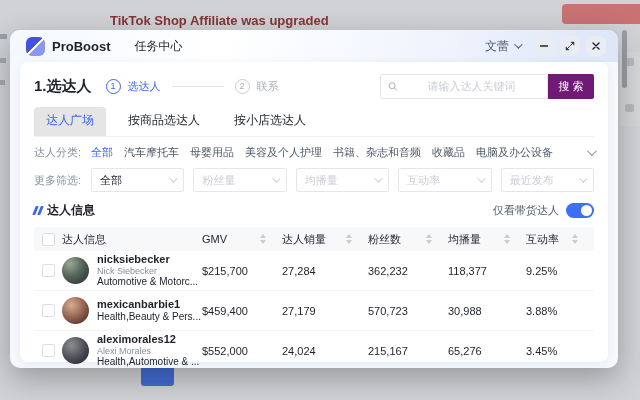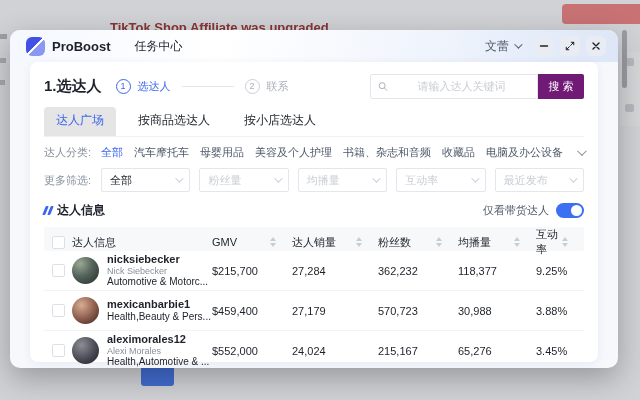--- a/index.html
+++ b/index.html
@@ -1,21 +1,21 @@
 <!DOCTYPE html>
 <html><head>
 <meta charset="utf-8">
 <style>
   * { margin:0; padding:0; box-sizing:border-box; }
   html,body { width:640px; height:400px; overflow:hidden; }
   body { font-family:"Liberation Sans","DejaVu Sans",sans-serif; background:#f4f4f6; position:relative; }
 
   
   .page-bg { position:absolute; inset:0; background:#fbfbfc; }
-  .bg-heading { position:absolute; top:20px; left:110px; font-size:13px; font-weight:bold; color:#a03a3a; }
+  .bg-heading { position:absolute; top:13px; left:110px; font-size:13px; font-weight:bold; color:#a03a3a; }
   .bg-red-btn { position:absolute; top:4px; right:0; width:78px; height:20px; background:#ef8585; border-radius:4px 0 0 4px; }
   .bg-blue-btn { position:absolute; left:141px; top:366px; width:33px; height:20px; background:#4d7ef7; border-radius:3px; }
   .bg-left-frag1 { position:absolute; left:0; top:34px; width:7px; height:5px; background:#b9bcc3; }
   .bg-left-frag2 { position:absolute; left:0; top:58px; width:6px; height:5px; background:#c4c7cd; }
   .bg-left-frag3 { position:absolute; left:0; top:80px; width:5px; height:5px; background:#c4c7cd; }
   .bg-right-panel { position:absolute; right:0; top:52px; width:20px; height:74px; background:#ffffff; border-radius:3px 0 0 3px; }
   .bg-right-sq1, .bg-right-sq2 { position:absolute; right:6px; width:9px; height:8px; background:#d9dbe0; border-radius:2px; }
   .bg-right-sq1 { top:58px; } .bg-right-sq2 { top:104px; }
   .bg-scrollbar { position:absolute; right:13px; top:30px; width:5px; height:58px; background:#b7bac1; border-radius:3px; }
   .overlay { position:absolute; inset:0; background:rgba(20,26,40,0.18); }
@@ -29,21 +29,21 @@
   .hnav-item { font-size:12px; color:#1d2129; position:relative; height:32px; line-height:32px; cursor:default; }
   .hnav-item.active::after { content:""; position:absolute; left:3px; right:3px; bottom:2px; height:2px; background:#3b66f0; border-radius:2px; }
   .hspacer { flex:1; }
   .user { font-size:12px; color:#4e5969; display:flex; align-items:center; gap:5px; margin-right:14px; }
   .chev { width:6px; height:6px; border-right:1.2px solid #4e5969; border-bottom:1.2px solid #4e5969; transform:rotate(45deg) translateY(-2px); display:inline-block; }
   .winbtns { display:flex; gap:6px; }
   .winbtn { width:20px; height:20px; border-radius:6px; background:#e9ecf3; display:flex; align-items:center; justify-content:center; color:#1d2129; }
   .winbtn svg { display:block; }
 
   
-  .modal-body { padding:0 20px; }
+  .modal-body { padding:0 10px; }
   .card { background:#ffffff; border-radius:8px; box-shadow:0 2px 10px rgba(31,56,118,0.07); height:300px; padding:10px 14px 0; }
 
   .card-top { display:flex; align-items:center; height:28px; }
   .page-title { font-size:15px; font-weight:bold; color:#1d2129; margin-right:14px; }
   .stepper { display:flex; align-items:center; gap:7px; }
   .step-circle { width:15px; height:15px; border-radius:50%; border:1px solid #3b66f0; color:#3b66f0; font-size:9px; display:flex; align-items:center; justify-content:center; }
   .step-label { font-size:11px; color:#3b66f0; }
   .step-line { width:52px; height:1px; background:#e5e6eb; margin:0 4px; }
   .step-circle.inactive { border-color:#c9cdd4; color:#a9aeb8; }
   .step-label.inactive { color:#a9aeb8; }

